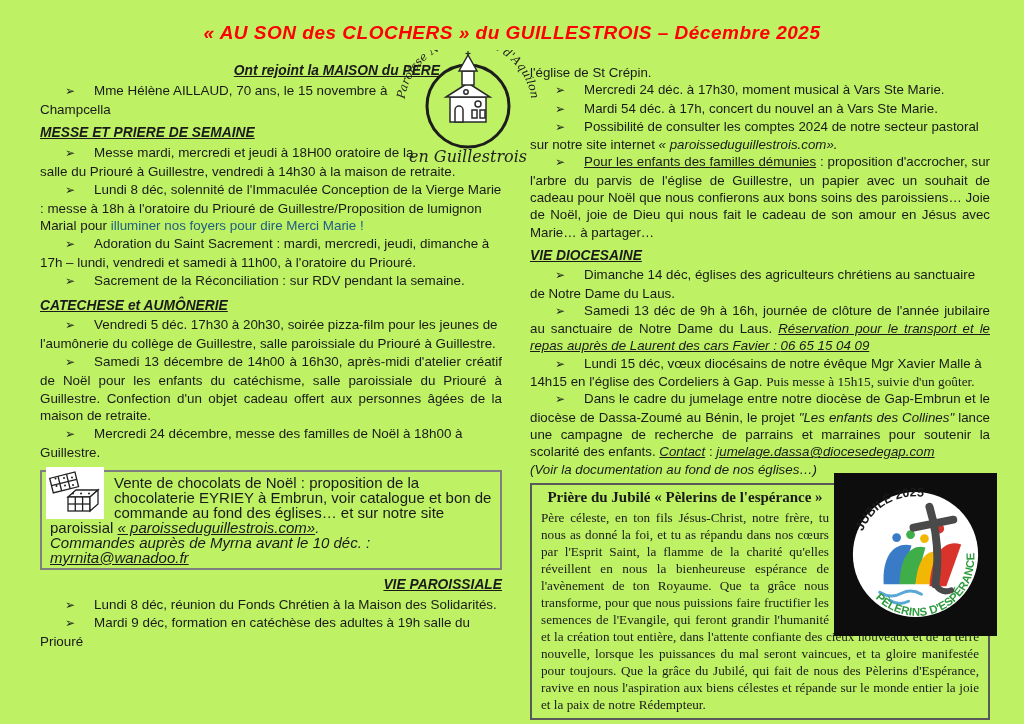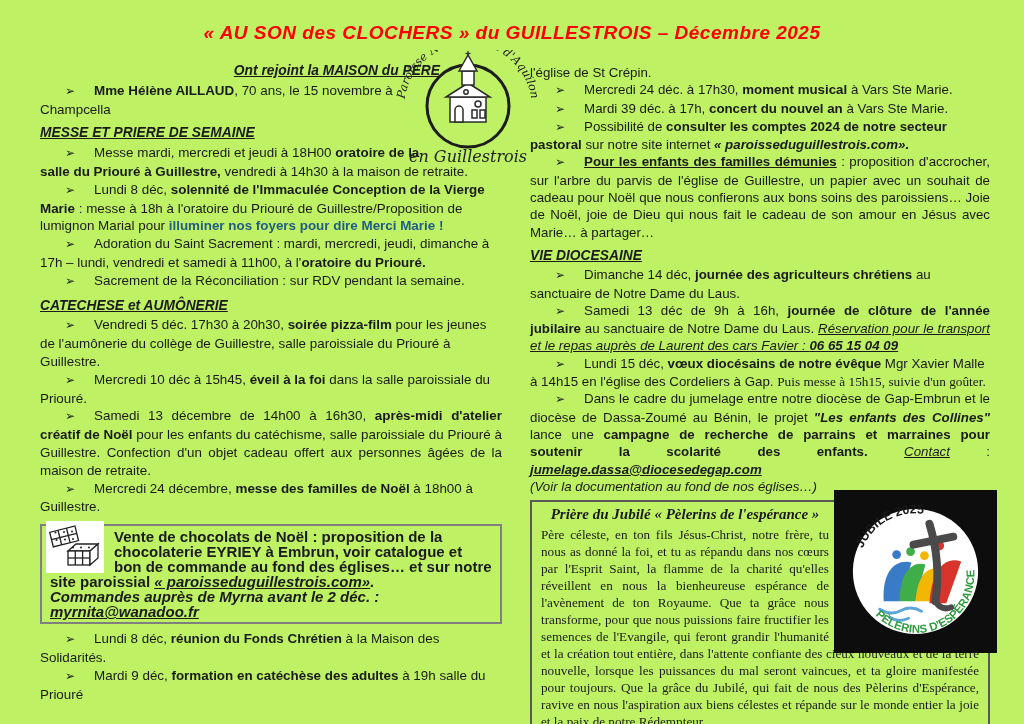--- a/index.html
+++ b/index.html
@@ -11,33 +11,33 @@
   .col-left{left:40px;width:462px;}
   .col-right{left:530px;width:460px;top:64px;}
   .para{margin:0;font-size:13.4px;line-height:17.8px;}
   .col-right .para{font-size:13.3px;line-height:17.3px;}
   .para.bullet{text-indent:25px;}
   span.bullet{margin-right:19px;font-size:12px;text-decoration:none;display:inline-block;text-indent:0;}
   .para.header{margin:6px 0 2px;font-size:13.8px;}
   .para.header span{font-weight:700;font-style:italic;text-decoration:underline;}
   [data-paras] > .para.header:first-child{margin-top:0;text-align:right;}
   .justify{text-align:justify;}
-  .b{font-weight:700}.i{font-style:italic}.u{text-decoration:underline}
+  .b{font-weight:400}.i{font-style:italic}.u{text-decoration:underline}
   .serif{font-family:"Liberation Serif",serif;}
   .logo-spacer{float:right;width:62px;height:98px;}
   .parish-logo{position:absolute;left:392px;top:50px;}
   .choc-box{border:2px solid #7f7f7f;margin:8px 0 6px;padding:3px 8px 3px 8px;position:relative;}
   .choc-box .para{font-size:15px;line-height:15px;}
   .choc-icon{float:left;width:58px;height:52px;margin:-8px 10px 0 -4px;background:#fff;}
   .prayer-box{border:2px solid #595959;margin-top:5px;padding:3px 9px 5px 9px;position:relative;
               font-family:"Liberation Serif",serif;}
   .jub-spacer{float:right;width:150px;height:134px;}
   .jubilee-logo{position:absolute;top:-12px;right:-9px;width:163px;height:163px;}
   .prayer-title{margin:1px 0 3px;text-align:center;font-weight:700;font-size:15px;
-                font-family:"Liberation Serif",serif;font-style:italic;}
+                font-family:"Liberation Serif",serif;}
   .prayer-box .para{font-size:13.2px;line-height:17px;font-family:"Liberation Serif",serif;}
 </style>
 </head>
 <body>
 
 <div class="page">
 
   <h1 class="title" style="color: rgb(254, 0, 0);">« AU SON des CLOCHERS » du GUILLESTROIS – Décembre 2025</h1>
 
   <svg class="parish-logo" width="150" height="120" viewBox="0 0 150 120" aria-hidden="true">
@@ -69,21 +69,20 @@
     <div data-paras="left_top">
         <p class="para header"><span>Ont rejoint la MAISON du PERE</span></p>
         <p class="para bullet"><span class="bullet">➢</span><span class="b">Mme Hélène AILLAUD</span><span>, 70 ans, le 15 novembre à Champcella</span></p>
         <p class="para header"><span>MESSE ET PRIERE DE SEMAINE</span></p>
         <p class="para bullet"><span class="bullet">➢</span><span>Messe mardi, mercredi et jeudi à 18H00 </span><span class="b">oratoire de la salle du Priouré à Guillestre,</span><span> vendredi à 14h30 à la maison de retraite.</span></p>
         <p class="para bullet"><span class="bullet">➢</span><span>Lundi 8 déc, </span><span class="b">solennité de l'Immaculée Conception de la Vierge Marie</span><span> : messe à 18h à l'oratoire du Priouré de Guillestre/Proposition de lumignon Marial pour </span><span class="b" style="color: rgb(31, 92, 135); text-align: center;">illuminer nos foyers pour dire Merci Marie !</span></p>
         <p class="para bullet"><span class="bullet">➢</span><span>Adoration du Saint Sacrement : mardi, mercredi, jeudi, dimanche à 17h – lundi, vendredi et samedi à 11h00, à l'</span><span class="b">oratoire du Priouré.</span></p>
         <p class="para bullet"><span class="bullet">➢</span><span>Sacrement de la Réconciliation : sur RDV pendant la semaine.</span></p>
         <p class="para header"><span>CATECHESE et AUMÔNERIE</span></p>
         <p class="para bullet"><span class="bullet">➢</span><span>Vendredi 5 déc. 17h30 à 20h30, </span><span class="b">soirée pizza-film</span><span> pour les jeunes de l'aumônerie du collège de Guillestre, salle paroissiale du Priouré à Guillestre.</span></p>
-        <p class="para bullet"><span class="bullet">➢</span><span>Mercredi 10 déc à 15h45, </span><span class="b">éveil à la foi</span><span> dans la salle paroissiale du Priouré.</span></p>
         <p class="para bullet justify"><span class="bullet">➢</span><span>Samedi 13 décembre de 14h00 à 16h30, </span><span class="b">après-midi d'atelier créatif de Noël</span><span> pour les enfants du catéchisme, salle paroissiale du Priouré à Guillestre. Confection d'un objet cadeau offert aux personnes âgées de la maison de retraite.</span></p>
         <p class="para bullet"><span class="bullet">➢</span><span>Mercredi 24 décembre, </span><span class="b">messe des familles de Noël</span><span> à 18h00 à Guillestre.</span></p>
       </div>
 
     <div class="choc-box">
       <svg class="choc-icon" viewBox="0 0 58 52" aria-hidden="true">
         <rect x="0" y="0" width="58" height="52" fill="#ffffff"></rect>
         <g stroke="#222" stroke-width="1.3" fill="#ffffff">
           <g transform="rotate(-14 18 15)">
             <rect x="5" y="8" width="26" height="15"></rect>
@@ -105,39 +104,40 @@
           <circle cx="10.5" cy="19" r="1"></circle>
             <circle cx="19" cy="18.5" r="1"></circle>
             <circle cx="27" cy="18" r="1"></circle>
           <circle cx="27" cy="26.5" r="1"></circle>
             <circle cx="35" cy="26.5" r="1"></circle>
             <circle cx="43" cy="26.5" r="1"></circle>
         </g>
       </svg>
       <div data-paras="chocolate_box">
           <p class="para plain"><span class="b">Vente de chocolats de Noël : proposition de la chocolaterie EYRIEY à Embrun, voir catalogue et bon de commande au fond des églises… et sur notre site paroissial </span><span class="b i u">« paroisseduguillestrois.com»</span><span class="b i">.</span></p>
-          <p class="para plain"><span class="b i">Commandes auprès de Myrna avant le 2 déc. : </span><span class="b i u">myrnita@wanadoo.fr</span></p>
+          <p class="para plain"><span class="b i">Commandes auprès de Myrna avant le 10 déc. : </span><span class="b i u">myrnita@wanadoo.fr</span></p>
         </div>
     </div>
 
     <div data-paras="left_bottom">
+        <p class="para header"><span>VIE PAROISSIALE</span></p>
         <p class="para bullet"><span class="bullet">➢</span><span>Lundi 8 déc, </span><span class="b">réunion du Fonds Chrétien</span><span> à la Maison des Solidarités.</span></p>
         <p class="para bullet"><span class="bullet">➢</span><span>Mardi 9 déc, </span><span class="b">formation en catéchèse des adultes</span><span> à 19h salle du Priouré</span></p>
       </div>
   </div>
 
   <div class="col col-right">
     <div data-paras="right_paras">
         <p class="para plain"><span>l'église de St Crépin.</span></p>
         <p class="para bullet"><span class="bullet">➢</span><span>Mercredi 24 déc. à 17h30, </span><span class="b">moment musical</span><span> à Vars Ste Marie.</span></p>
-        <p class="para bullet"><span class="bullet">➢</span><span>Mardi 39 déc. à 17h, </span><span class="b">concert du nouvel an</span><span> à Vars Ste Marie.</span></p>
+        <p class="para bullet"><span class="bullet">➢</span><span>Mardi 54 déc. à 17h, </span><span class="b">concert du nouvel an</span><span> à Vars Ste Marie.</span></p>
         <p class="para bullet"><span class="bullet">➢</span><span>Possibilité de </span><span class="b">consulter les comptes 2024 de notre secteur pastoral</span><span> sur notre site internet </span><span class="b i">« paroisseduguillestrois.com».</span></p>
         <p class="para bullet justify"><span class="bullet">➢</span><span class="b u">Pour les enfants des familles démunies</span><span> : proposition d'accrocher, sur l'arbre du parvis de l'église de Guillestre, un papier avec un souhait de cadeau pour Noël que nous confierons aux bons soins des paroissiens… Joie de Noël, joie de Dieu qui nous fait le cadeau de son amour en Jésus avec Marie… à partager…</span></p>
         <p class="para header"><span>VIE DIOCESAINE</span></p>
-        <p class="para bullet"><span class="bullet">➢</span><span>Dimanche 14 déc, </span><span class="b">journée des agriculteurs chrétiens</span><span> au sanctuaire de Notre Dame du Laus.</span></p>
+        <p class="para bullet"><span class="bullet">➢</span><span>Dimanche 14 déc, </span><span class="b">églises des agriculteurs chrétiens</span><span> au sanctuaire de Notre Dame du Laus.</span></p>
         <p class="para bullet justify"><span class="bullet">➢</span><span>Samedi 13 déc de 9h à 16h, </span><span class="b">journée de clôture de l'année jubilaire</span><span> au sanctuaire de Notre Dame du Laus. </span><span class="i u">Réservation pour le transport et le repas auprès de Laurent des cars Favier : </span><span class="b i u">06 65 15 04 09</span></p>
         <p class="para bullet"><span class="bullet">➢</span><span>Lundi 15 déc, </span><span class="b">vœux diocésains de notre évêque</span><span> Mgr Xavier Malle à 14h15 en l'église des Cordeliers à Gap. </span><span class="serif">Puis messe à 15h15, suivie d'un goûter.</span></p>
         <p class="para bullet justify"><span class="bullet">➢</span><span>Dans le cadre du jumelage entre notre diocèse de Gap-Embrun et le diocèse de Dassa-Zoumé au Bénin, le projet </span><span class="b i">"Les enfants des Collines"</span><span> lance une </span><span class="b">campagne de recherche de parrains et marraines pour soutenir la scolarité des enfants.</span><span> </span><span class="i u">Contact</span><span> : </span><span class="b i u">jumelage.dassa@diocesedegap.com</span></p>
         <p class="para plain"><span class="i">(Voir la documentation au fond de nos églises…)</span></p>
       </div>
 
     <div class="prayer-box">
       <svg class="jubilee-logo" viewBox="0 0 164 164" aria-hidden="true">
         <rect x="0" y="0" width="164" height="164" fill="#0d0d0d"></rect>
         <circle cx="82" cy="82" r="63" fill="#ffffff"></circle>

